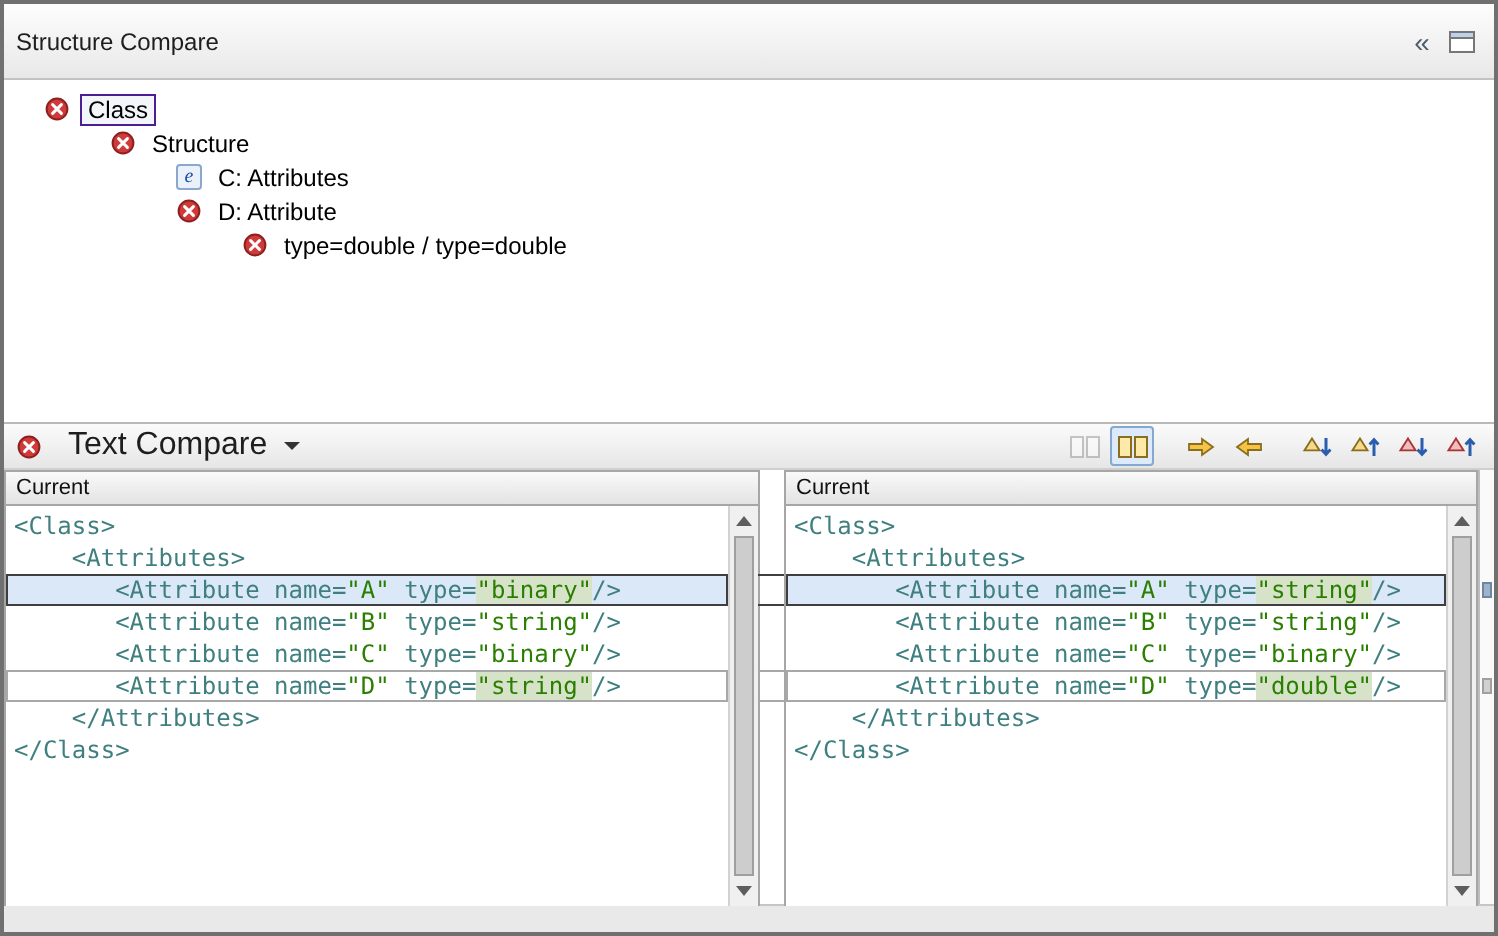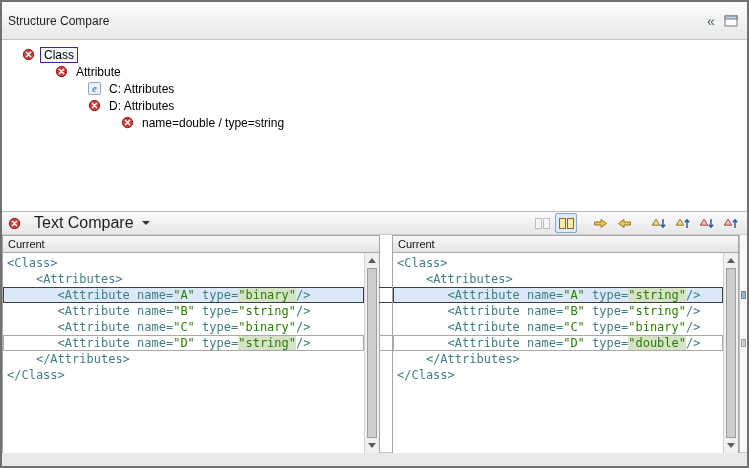--- a/index.html
+++ b/index.html
@@ -89,30 +89,30 @@
   </div>
 
   <div class="tree">
       <div class="tree-row" style="padding-left: 20px;"><span class="ticon diff"><svg width="13" height="13" viewBox="0 0 13 13">
             <circle cx="6.5" cy="6.5" r="5.2" fill="#cf3a3a" stroke="#8f1f1f" stroke-width="1"></circle>
             <path d="M4.3 4.3L8.7 8.7M8.7 4.3L4.3 8.7" stroke="#fff" stroke-width="1.5" stroke-linecap="round"></path>
           </svg></span><span class="tlabel focused">Class</span></div>
       <div class="tree-row" style="padding-left: 53px;"><span class="ticon diff"><svg width="13" height="13" viewBox="0 0 13 13">
             <circle cx="6.5" cy="6.5" r="5.2" fill="#cf3a3a" stroke="#8f1f1f" stroke-width="1"></circle>
             <path d="M4.3 4.3L8.7 8.7M8.7 4.3L4.3 8.7" stroke="#fff" stroke-width="1.5" stroke-linecap="round"></path>
-          </svg></span><span class="tlabel">Attribute</span></div>
+          </svg></span><span class="tlabel">Structure</span></div>
       <div class="tree-row" style="padding-left: 86px;"><span class="ticon element">e</span><span class="tlabel">C: Attributes</span></div>
       <div class="tree-row" style="padding-left: 86px;"><span class="ticon diff"><svg width="13" height="13" viewBox="0 0 13 13">
             <circle cx="6.5" cy="6.5" r="5.2" fill="#cf3a3a" stroke="#8f1f1f" stroke-width="1"></circle>
             <path d="M4.3 4.3L8.7 8.7M8.7 4.3L4.3 8.7" stroke="#fff" stroke-width="1.5" stroke-linecap="round"></path>
-          </svg></span><span class="tlabel">D: Attributes</span></div>
+          </svg></span><span class="tlabel">D: Attribute</span></div>
       <div class="tree-row" style="padding-left: 119px;"><span class="ticon diff"><svg width="13" height="13" viewBox="0 0 13 13">
             <circle cx="6.5" cy="6.5" r="5.2" fill="#cf3a3a" stroke="#8f1f1f" stroke-width="1"></circle>
             <path d="M4.3 4.3L8.7 8.7M8.7 4.3L4.3 8.7" stroke="#fff" stroke-width="1.5" stroke-linecap="round"></path>
-          </svg></span><span class="tlabel">name=double / type=string</span></div>
+          </svg></span><span class="tlabel">type=double / type=double</span></div>
     </div>
 
   <div class="tc-header">
     <span class="ticon" id="tc-diff-icon">
         <svg width="13" height="13" viewBox="0 0 13 13">
           <circle cx="6.5" cy="6.5" r="5.2" fill="#cf3a3a" stroke="#8f1f1f" stroke-width="1"></circle>
           <path d="M4.3 4.3L8.7 8.7M8.7 4.3L4.3 8.7" stroke="#fff" stroke-width="1.5" stroke-linecap="round"></path>
         </svg>
       </span>
     <span class="tc-title">Text Compare</span>

